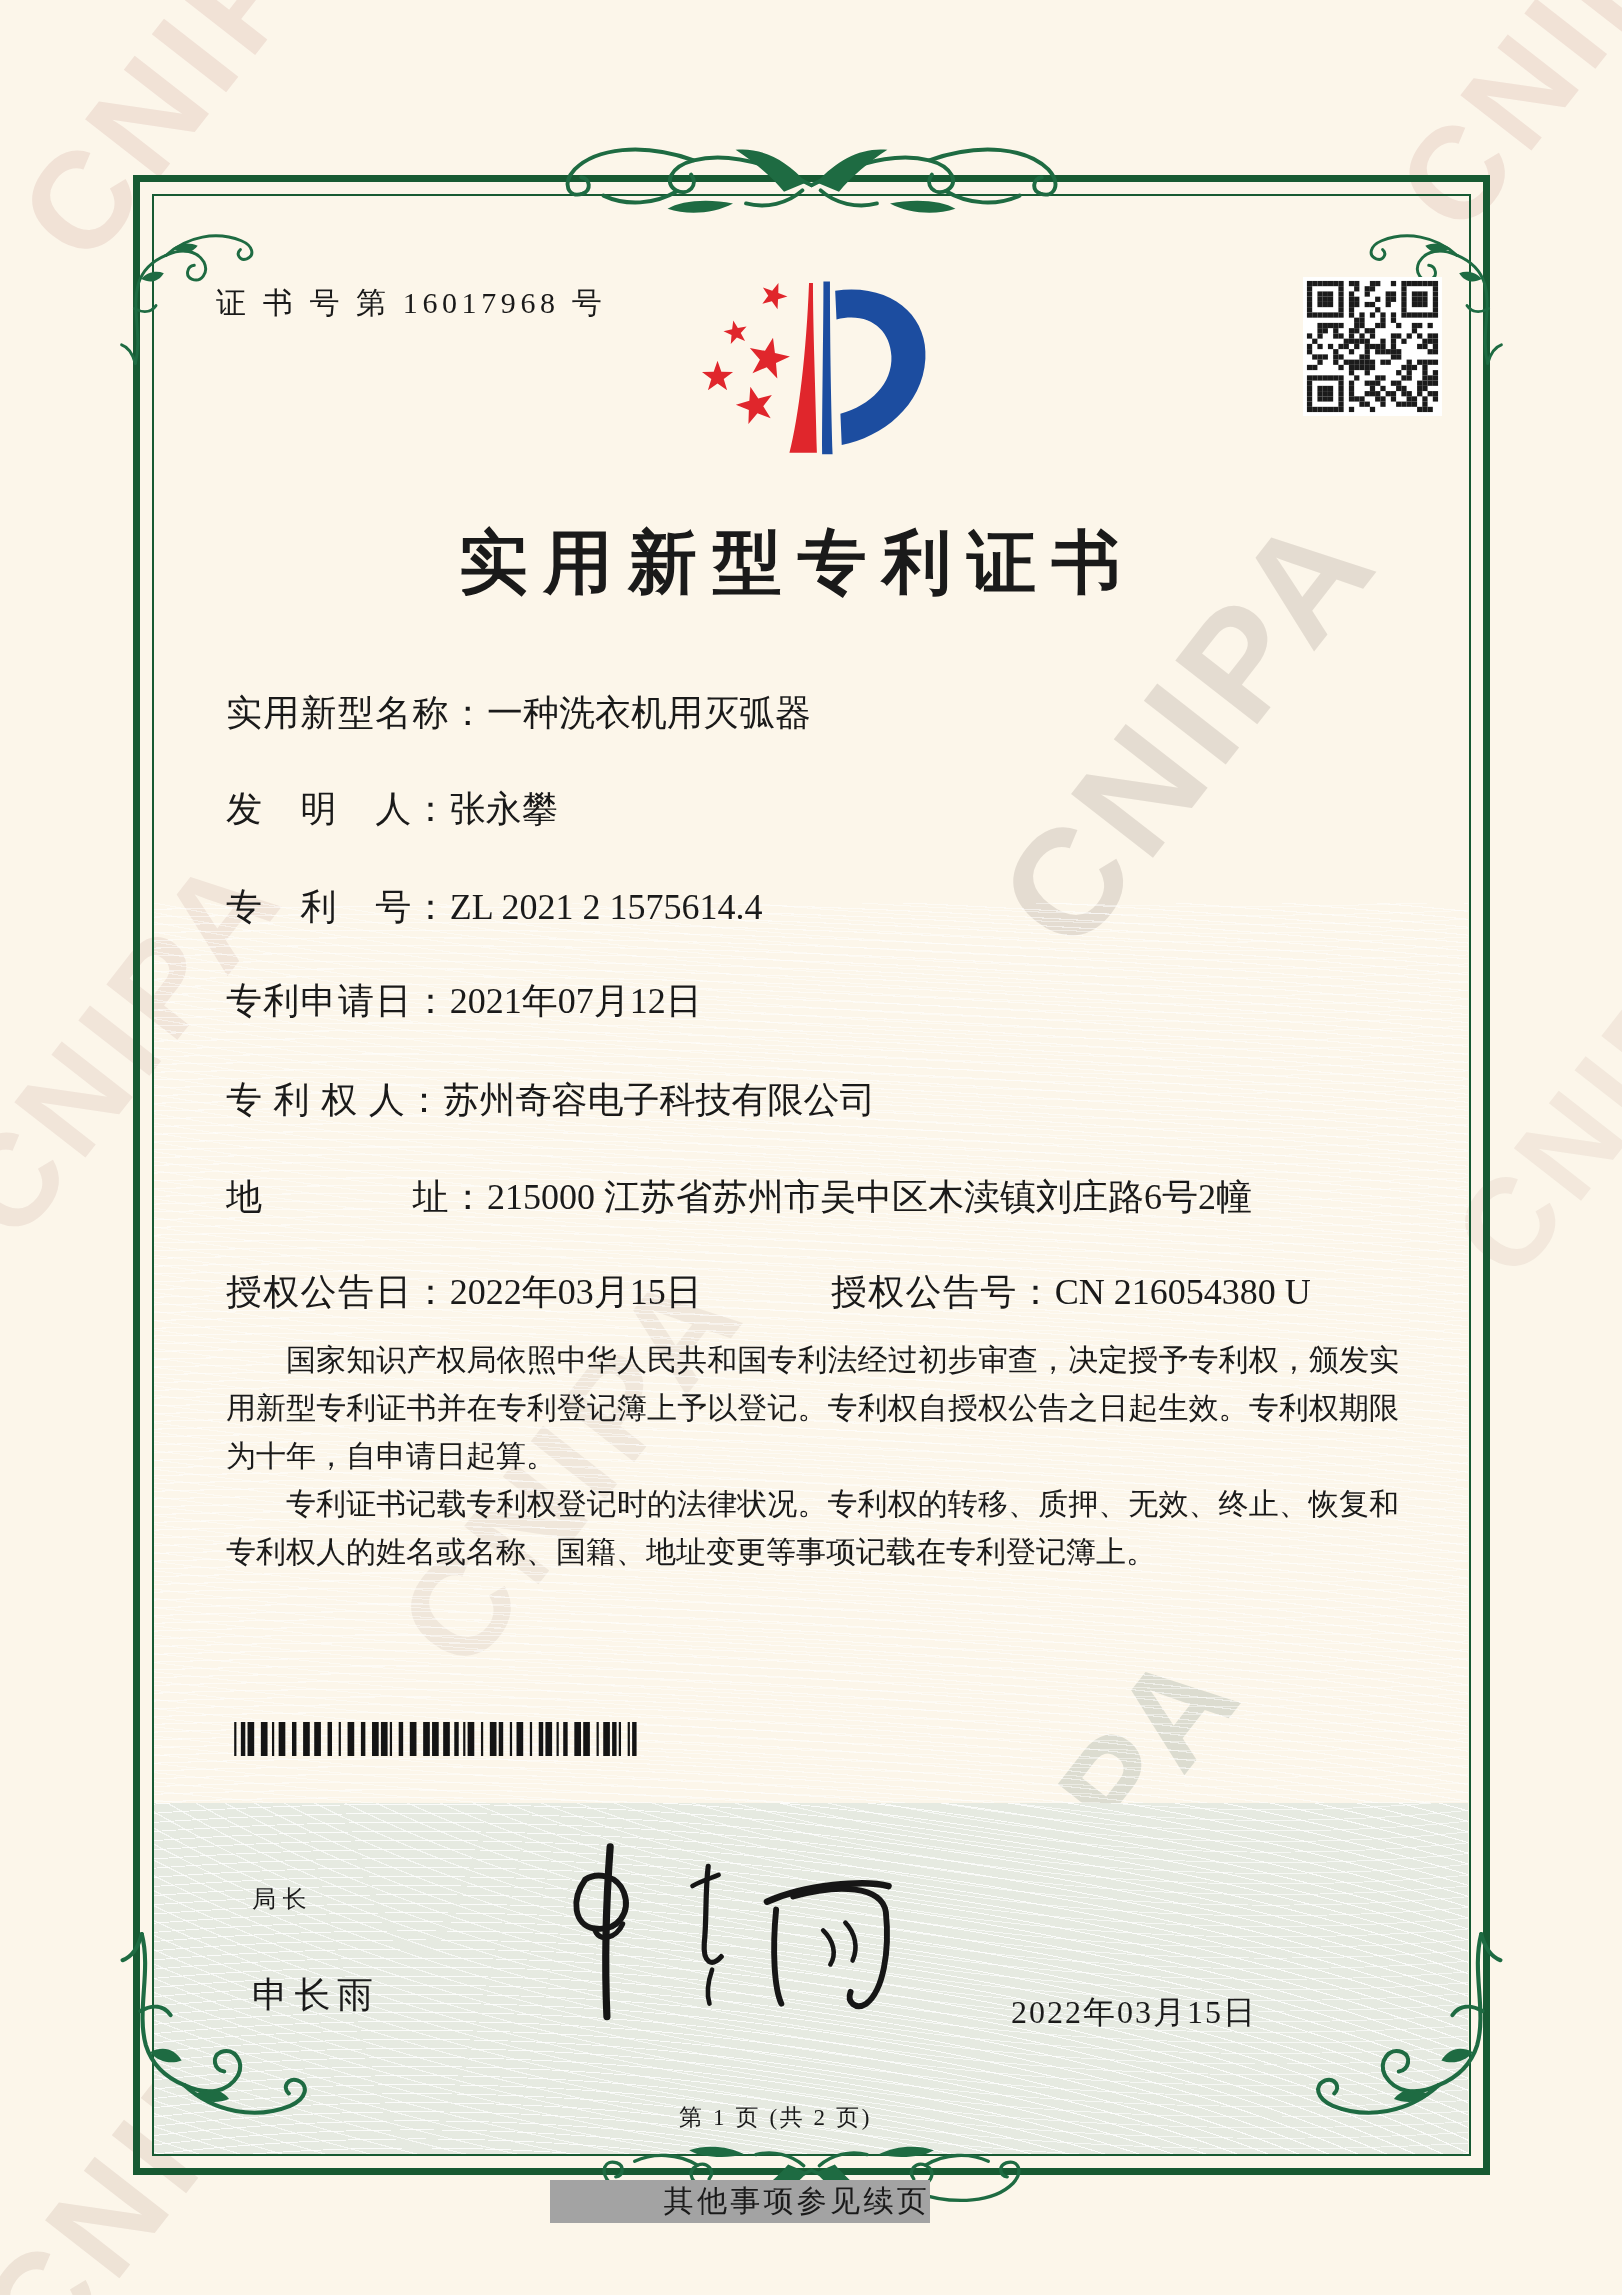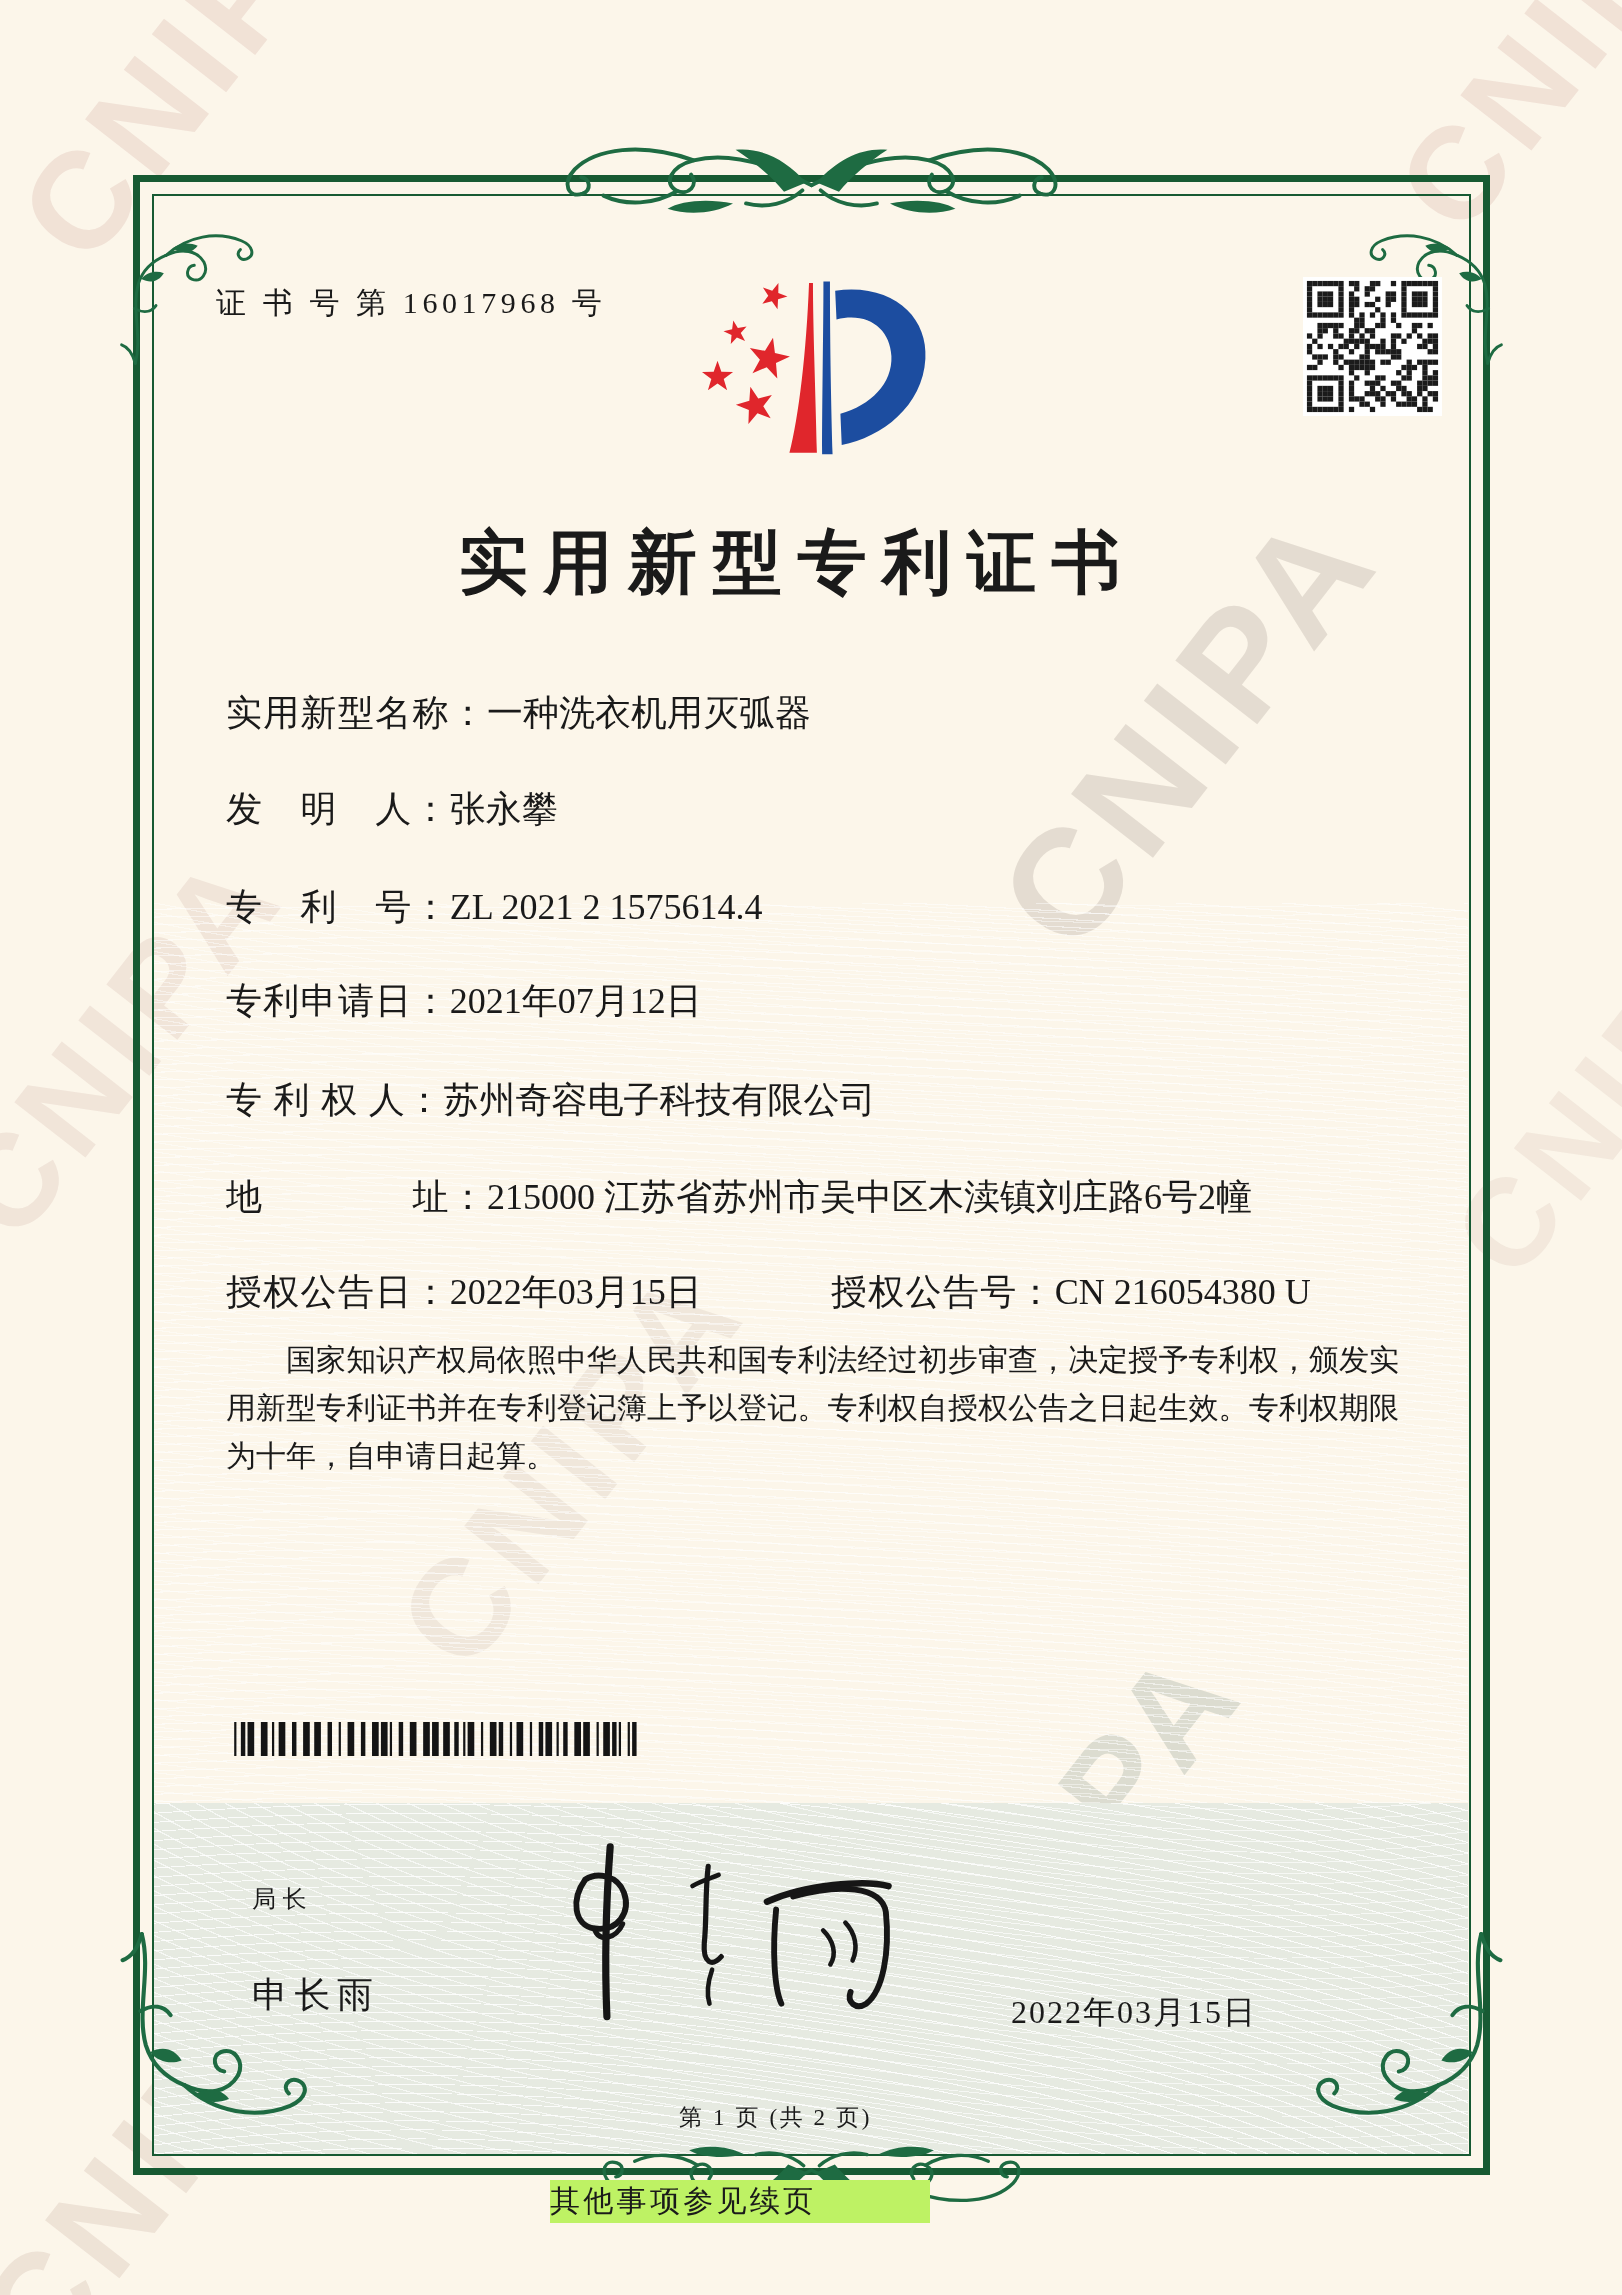--- a/index.html
+++ b/index.html
@@ -69,21 +69,21 @@
   .signer-name{position:absolute;left:252px;top:1971px;font-size:36px;letter-spacing:6.5px;z-index:3;}
   .signature{position:absolute;left:543px;top:1839px;z-index:3;}
   .sign-date{position:absolute;left:1011px;top:1991px;font-size:32px;letter-spacing:2px;z-index:3;}
   
   .page-footer{
     position:absolute;left:0;width:1551px;top:2102px;text-align:center;
     font-size:23px;letter-spacing:2.6px;z-index:3;
   }
   .cont-strip{
     position:absolute;left:550px;top:2180px;width:380px;height:43px;
-    background:#bef264;z-index:3;display:flex;align-items:center;justify-content:flex-start;
+    background:#a3a3a3;z-index:3;display:flex;align-items:center;justify-content:flex-end;
   }
   .cont-note{font-size:30px;letter-spacing:3.3px;}
 </style>
 </head>
 <body>
 
 <div class="page">
 
   <div class="wm" style="left:-39px;top:-19.6px;font-size:137px;color:rgba(216,180,168,.30)">CNIPA</div>
   <div class="wm" style="left:1341px;top:-39px;font-size:131px;color:rgba(216,180,168,.30)">CNIPA</div>
@@ -479,20 +479,21 @@
   </div>
   <div class="field" style="top:1268px">
     <span class="flabel">授权公告日：</span><span class="fvalue">2022年03月15日</span>
   </div>
   <div class="field" style="top:1268px;left:831px">
     <span class="flabel">授权公告号：</span><span class="fvalue">CN 216054380 U</span>
   </div>
 
   <div class="paras">
     <p>国家知识产权局依照中华人民共和国专利法经过初步审查，决定授予专利权，颁发实用新型专利证书并在专利登记簿上予以登记。专利权自授权公告之日起生效。专利权期限为十年，自申请日起算。</p>
+    <p>专利证书记载专利权登记时的法律状况。专利权的转移、质押、无效、终止、恢复和专利权人的姓名或名称、国籍、地址变更等事项记载在专利登记簿上。</p>
   </div>
 
   <div class="barcode"><svg id="bcsvg" width="411" height="34" viewBox="0 0 628 52">
         <rect x="0.0" y="0" width="3.4" height="52" fill="#141414"></rect>
         <rect x="10.2" y="0" width="6.8" height="52" fill="#141414"></rect>
         <rect x="20.4" y="0" width="10.2" height="52" fill="#141414"></rect>
         <rect x="40.8" y="0" width="10.2" height="52" fill="#141414"></rect>
         <rect x="57.8" y="0" width="3.4" height="52" fill="#141414"></rect>
         <rect x="68.0" y="0" width="10.2" height="52" fill="#141414"></rect>
         <rect x="88.4" y="0" width="6.8" height="52" fill="#141414"></rect>

